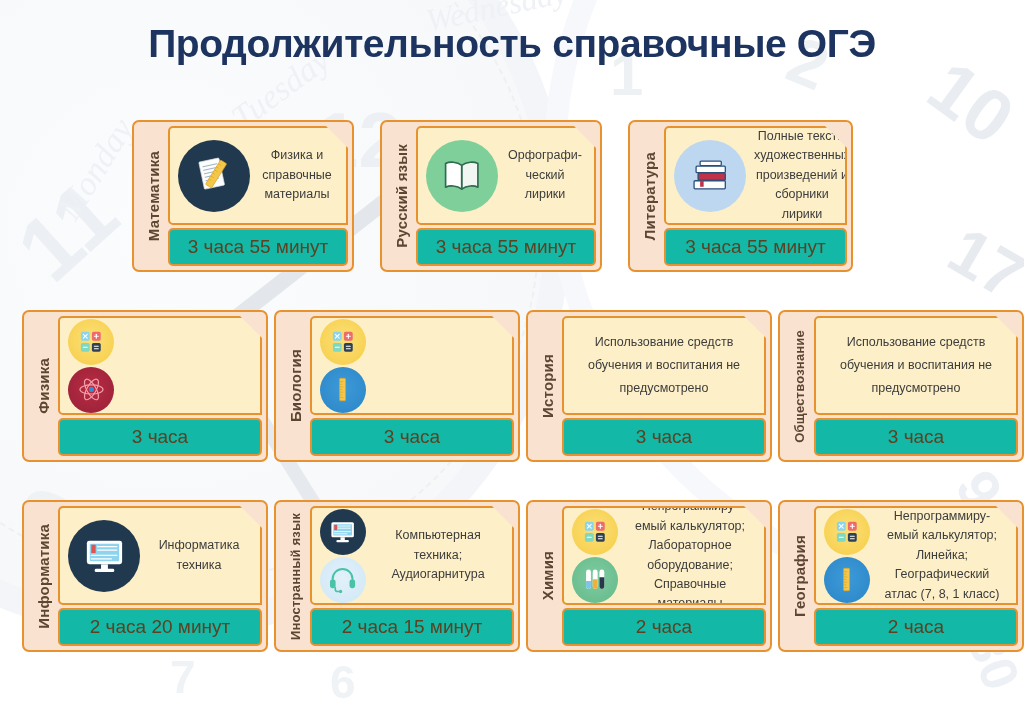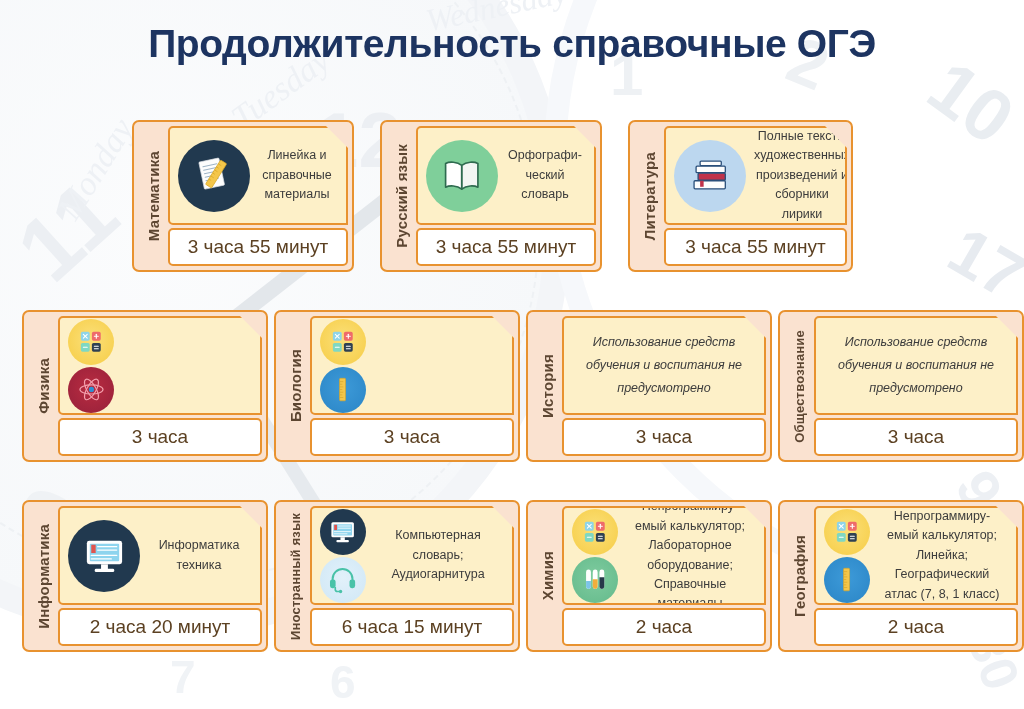--- a/index.html
+++ b/index.html
@@ -168,28 +168,28 @@
     padding: 0 4px 0 2px;
   }
   .desc {
     flex: 1 1 auto;
     text-align: center;
     font-size: 12.5px;
     line-height: 1.55;
     color: #3c3c3c;
     padding: 0 4px;
   }
-  .desc.big { font-size: 13px; font-style: italic; }
+  .desc.big { font-size: 13px; }
   .card-top.no-icon .desc { font-size: 12.5px; line-height: 1.85; }
 
   
   .card-bottom {
     flex: 0 0 38px;
     margin-top: 3px;
-    background: #ffffff;
+    background: #14b8a6;
     border: 2px solid #e8922f;
     border-radius: 5px;
     display: flex;
     align-items: center;
     justify-content: center;
     color: #5c4122;
     font-size: 19px;
   }
 
   
@@ -260,41 +260,41 @@
                     <line x1="44" y1="36" x2="50" y2="36"></line>
             <line x1="44" y1="44" x2="52" y2="44"></line>
                     <line x1="44" y1="52" x2="50" y2="52"></line>
             <line x1="44" y1="60" x2="52" y2="60"></line>
                     <line x1="44" y1="68" x2="50" y2="68"></line>
           </g>
         </g>
               </svg>
             </div>
           </div>
-          <div class="desc">Линейка и справочные материалы</div>
+          <div class="desc">Физика и справочные материалы</div>
         </div>
         <div class="card-bottom">3 часа 55 минут</div>
       </div>
     </div>
     <div class="card" style="width: 222px;">
       <div class="card-label">
         <span>Русский язык</span>
       </div>
       <div class="card-body">
         <div class="card-top">
           <div class="icons">
             <div class="ic" style="width: 72px; height: 72px; background: rgb(127, 207, 154);">
               <svg viewBox="0 0 100 100" width="47.52" height="47.52">
         <path d="M50 28 C40 20 24 20 16 24 L16 74 C24 70 40 70 50 78 Z" fill="#ffffff" stroke="#2e6b4f" stroke-width="3.5" stroke-linejoin="round"></path>
         <path d="M50 28 C60 20 76 20 84 24 L84 74 C76 70 60 70 50 78 Z" fill="#f2f6f3" stroke="#2e6b4f" stroke-width="3.5" stroke-linejoin="round"></path>
         <line x1="50" y1="28" x2="50" y2="78" stroke="#2e6b4f" stroke-width="2.6"></line>
       </svg>
             </div>
           </div>
-          <div class="desc">Орфографи-ческий словарь</div>
+          <div class="desc">Орфографи-ческий лирики</div>
         </div>
         <div class="card-bottom">3 часа 55 минут</div>
       </div>
     </div>
     <div class="card" style="width: 225px;">
       <div class="card-label">
         <span>Литература</span>
       </div>
       <div class="card-body">
         <div class="card-top">
@@ -475,23 +475,23 @@
             <div class="ic" style="width: 46px; height: 46px; background: radial-gradient(circle at 50% 45%, rgb(226, 241, 250) 0%, rgb(207, 231, 246) 100%);">
               <svg viewBox="0 0 100 100" width="33.12" height="33.12">
         <path d="M20 58 V48 a30 30 0 0 1 60 0 v10" fill="none" stroke="#49c2a8" stroke-width="6" stroke-linecap="round"></path>
         <rect x="12" y="50" width="17" height="26" rx="7" fill="#49c2a8"></rect>
         <rect x="71" y="50" width="17" height="26" rx="7" fill="#49c2a8"></rect>
         <path d="M40 86 h-6 a6 6 0 0 1-6-6 V74" fill="none" stroke="#49c2a8" stroke-width="5" stroke-linecap="round"></path>
         <circle cx="44" cy="86" r="5" fill="#49c2a8"></circle>
       </svg>
             </div>
           </div>
-          <div class="desc">Компьютерная словарь;  Аудиогарнитура</div>
-        </div>
-        <div class="card-bottom">6 часа 15 минут</div>
+          <div class="desc">Компьютерная техника;  Аудиогарнитура</div>
+        </div>
+        <div class="card-bottom">2 часа 15 минут</div>
       </div>
     </div>
     <div class="card" style="width: 246px;">
       <div class="card-label">
         <span>Химия</span>
       </div>
       <div class="card-body">
         <div class="card-top">
           <div class="icons">
             <div class="ic" style="width: 46px; height: 46px; background: radial-gradient(circle at 50% 45%, rgb(251, 224, 122) 0%, rgb(246, 204, 68) 100%);">

